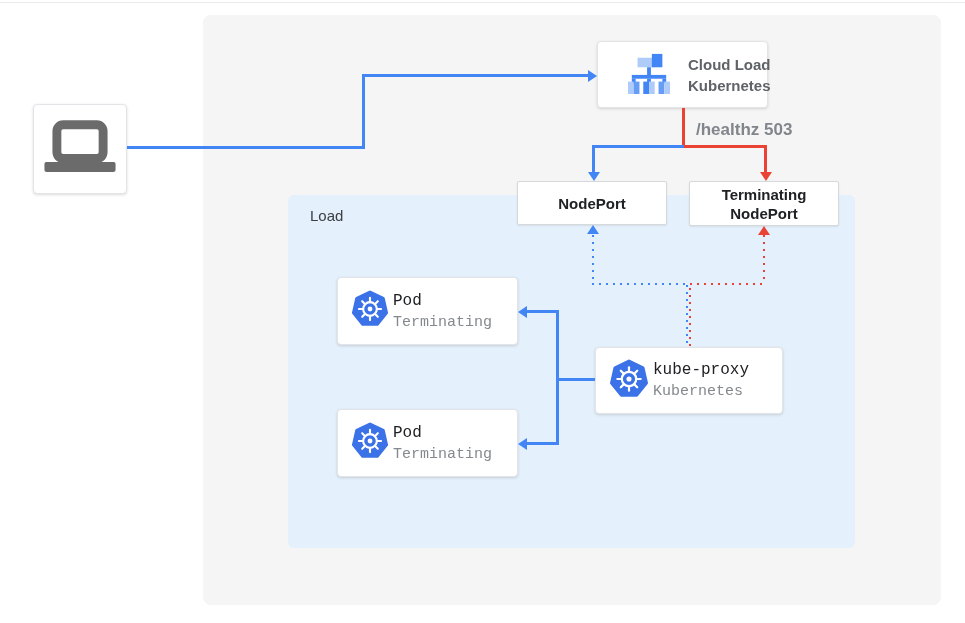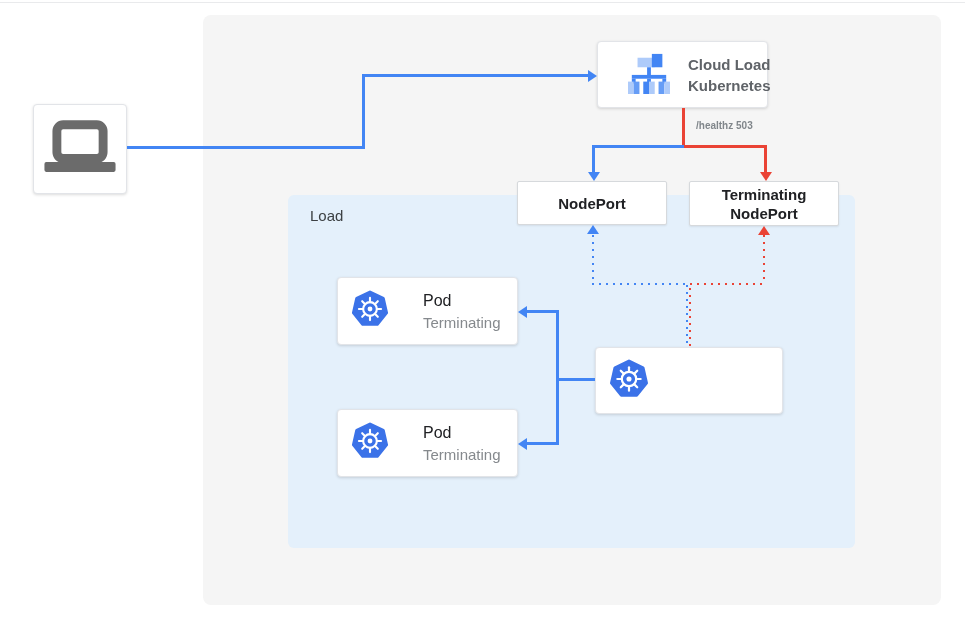--- a/index.html
+++ b/index.html
@@ -25,21 +25,21 @@
     position:absolute; background:#ffffff; border:1px solid #e2e4e8;
     border-radius:4px; box-shadow:0 1px 3px rgba(0,0,0,0.14);
     display:flex; align-items:center;
   }
   .client-card { left:33px; top:104px; width:94px; height:90px; justify-content:center; }
   .lb-card { left:597px; top:41px; width:171px; height:67px; padding-left:28px;font-weight:bold; }
   .lb-text { margin-left:16px; font-size:15px; line-height:21px; color:#5f6368; }
   .pod-card-1 { left:337px; top:277px; width:181px; height:68px; padding-left:13px; }
   .pod-card-2 { left:337px; top:409px; width:181px; height:68px; padding-left:13px; }
   .kp-card { left:595px; top:347px; width:188px; height:67px; padding-left:13px; }
-  .card-text { margin-left:34px; }
+  .card-text { margin-left:4px;font-family:Liberation Mono, monospace; }
   .card-title { font-size:16px; color:#202124; line-height:22px; }
   .card-sub { font-size:15px; color:#85898d; line-height:21px; }
   .port-box {
     position:absolute; background:#ffffff; border:1px solid #d6d9dc;
     border-radius:2px; box-shadow:0 1px 2px rgba(0,0,0,0.08);
     display:flex; align-items:center; justify-content:center;
     font-weight:bold; color:#202124; font-size:15px; text-align:center;
   }
   .np-box { left:517px; top:181px; width:150px; height:44px; }
   .hc-box { left:689px; top:181px; width:150px; height:45px; line-height:19px; }
@@ -56,21 +56,21 @@
   .dv-red-off { position:absolute; width:2px; background:repeating-linear-gradient(to bottom,transparent 0 3px,#ea4335 3px 5px,transparent 5px 7px); }
   
   .arr { position:absolute; width:0; height:0; }
   .arr-right-blue { border-top:6px solid transparent; border-bottom:6px solid transparent; border-left:9px solid #4285f4; }
   .arr-left-blue  { border-top:6px solid transparent; border-bottom:6px solid transparent; border-right:9px solid #4285f4; }
   .arr-down-blue  { border-left:6px solid transparent; border-right:6px solid transparent; border-top:9px solid #4285f4; }
   .arr-up-blue    { border-left:6px solid transparent; border-right:6px solid transparent; border-bottom:9px solid #4285f4; }
   .arr-down-red   { border-left:6px solid transparent; border-right:6px solid transparent; border-top:9px solid #ea4335; }
   .arr-up-red     { border-left:6px solid transparent; border-right:6px solid transparent; border-bottom:9px solid #ea4335; }
   .edge-label {
-    position:absolute; left:696px; top:120px; font-size:10px; font-weight:bold; color:#80868b;
+    position:absolute; left:696px; top:120px; font-size:17px; font-weight:bold; color:#80868b;
   }
 </style>
 </head>
 <body>
 
 <div id="screen">
   <div class="hairline"></div>
   <div class="panel"></div>
 
   <div class="nodes-group"></div>
@@ -179,20 +179,24 @@
           <line x1="7.5" y1="18" x2="11.5" y2="18"></line>
           <line x1="24.5" y1="18" x2="28.5" y2="18"></line>
           <line x1="10.6" y1="10.6" x2="13.4" y2="13.4"></line>
           <line x1="22.6" y1="22.6" x2="25.4" y2="25.4"></line>
           <line x1="10.6" y1="25.4" x2="13.4" y2="22.6"></line>
           <line x1="22.6" y1="13.4" x2="25.4" y2="10.6"></line>
         </g>
         <circle cx="18" cy="18" r="2.3" fill="#ffffff"></circle>
       </svg>
     </span>
+    <div class="card-text">
+      <div class="card-title">kube-proxy</div>
+      <div class="card-sub">Kubernetes</div>
+    </div>
   </div>
 
   <div class="ln blue h3" style="left:127px; top:146px; width:238px;"></div>
   <div class="ln blue w3" style="left:362px; top:74px; height:75px;"></div>
   <div class="ln blue h3" style="left:362px; top:74px; width:226px;"></div>
   <div class="arr arr-right-blue" style="left:588px; top:69.5px;"></div>
 
   <div class="ln red w3" style="left:682px; top:108px; height:40px;"></div>
   <div class="edge-label">/healthz 503</div>
 

